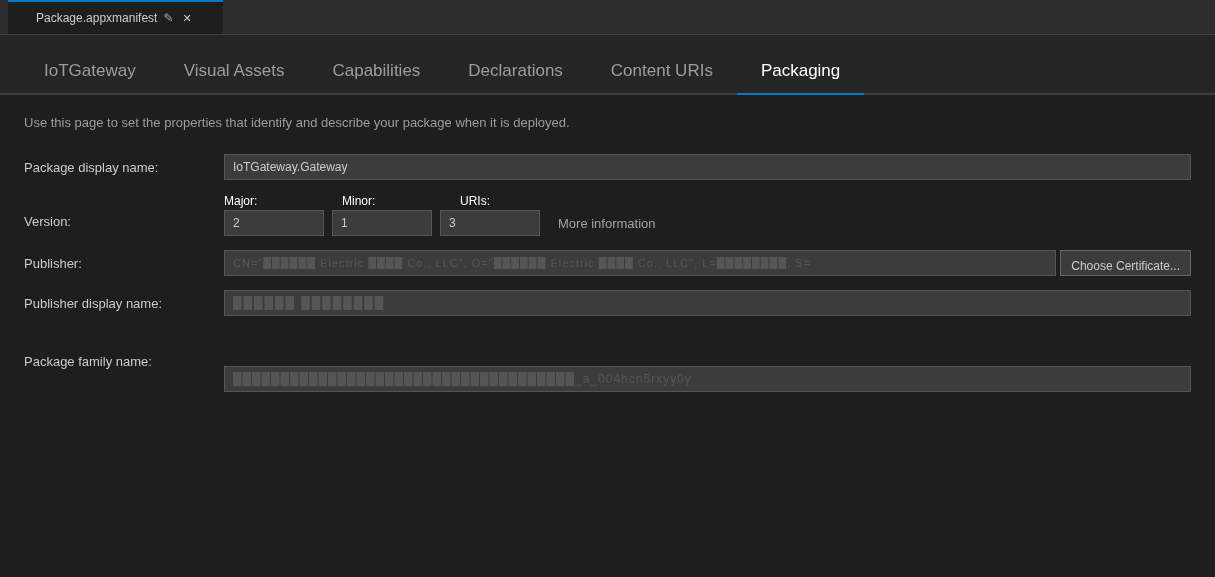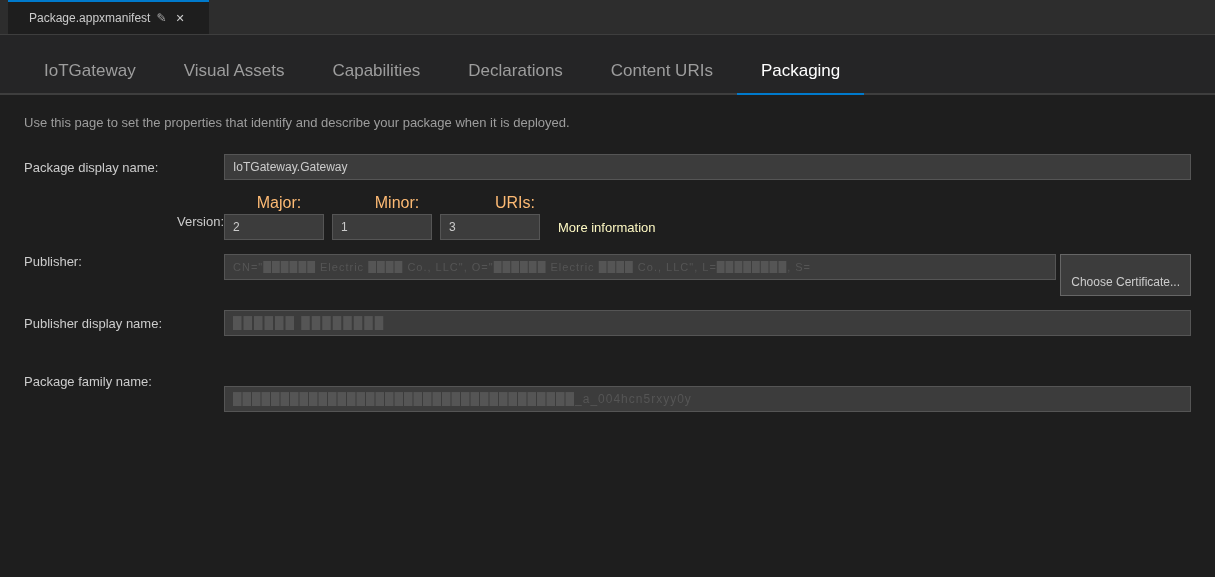--- a/index.html
+++ b/index.html
@@ -20,21 +20,21 @@
       display: flex;
       align-items: center;
       padding: 0 8px;
       border-bottom: 1px solid #3e3e3e;
     }
     .title-tab {
       display: flex;
       align-items: center;
       background: #1e1e1e;
       border-top: 2px solid #007acc;
-      padding: 6px 21px;
+      padding: 6px 28px;
       font-size: 12px;
       color: #cccccc;
       gap: 6px;
       height: 100%;
     }
     .title-tab .close-icon {
       color: #cccccc;
       font-size: 11px;
       cursor: pointer;
       padding: 1px 3px;
@@ -108,72 +108,71 @@
       display: flex;
       flex-direction: column;
     }
     .version-labels {
       display: flex;
       gap: 0;
       margin-bottom: 2px;
     }
     .version-label-item {
       width: 110px;
-      font-size: 16px;
-      color: #fdba74;
+      font-size: 12px;
+      color: #ffffff;
       margin-right: 8px;
-      text-align: center;
     }
     .version-inputs {
       display: flex;
       align-items: center;
       gap: 0;
     }
     .version-input {
       width: 100px;
       background: #3c3c3c;
       border: 1px solid #555555;
       color: #cccccc;
       padding: 4px 8px;
       height: 26px;
       font-size: 12px;
       font-family: inherit;
       outline: none;
       margin-right: 8px;
     }
     .more-info-link {
-      color: #fef9c3;
+      color: #a3a3a3;
       text-decoration: none;
       font-size: 13px;
       cursor: pointer;
       margin-left: 10px;
     }
 
     
     .publisher-row {
       display: flex;
-      align-items: flex-start;
+      align-items: center;
       margin-bottom: 14px;
     }
     .publisher-input {
       flex: 1;
       background: #3c3c3c;
       border: 1px solid #555555;
       color: #666;
       padding: 4px 8px;
       height: 26px;
       font-size: 12px;
       font-family: inherit;
       outline: none;
     }
     .choose-cert-btn {
       background: #3c3c3c;
       border: 1px solid #666666;
       color: #cccccc;
-      padding: 20px 10px;
+      padding: 8px 10px;
       height: 26px;
       font-size: 12px;
       font-family: inherit;
       cursor: pointer;
       margin-left: 4px;
       white-space: nowrap;
     }
   </style>
 </head>
 <body>
@@ -199,21 +198,21 @@
 
   <div class="description">Use this page to set the properties that identify and describe your package when it is deployed.</div>
 
 
   <div class="form-row">
     <div class="form-label">Package display name:</div>
     <input class="form-input display" type="text" value="IoTGateway.Gateway" style="">
   </div>
 
   <div class="form-row" style="align-items:flex-start;">
-    <div class="form-label" style="padding-top:20px;text-align:right;">Version:</div>
+    <div class="form-label" style="padding-top:20px;">Version:</div>
     <div class="version-section">
       <div class="version-labels">
         <span class="version-label-item">Major:</span>
         <span class="version-label-item">Minor:</span>
         <span class="version-label-item">URIs:</span>
       </div>
       <div class="version-inputs">
         <input class="version-input" type="text" value="2" style="">
         <input class="version-input" type="text" value="1" style="">
         <input class="version-input" type="text" value="3" style="">

